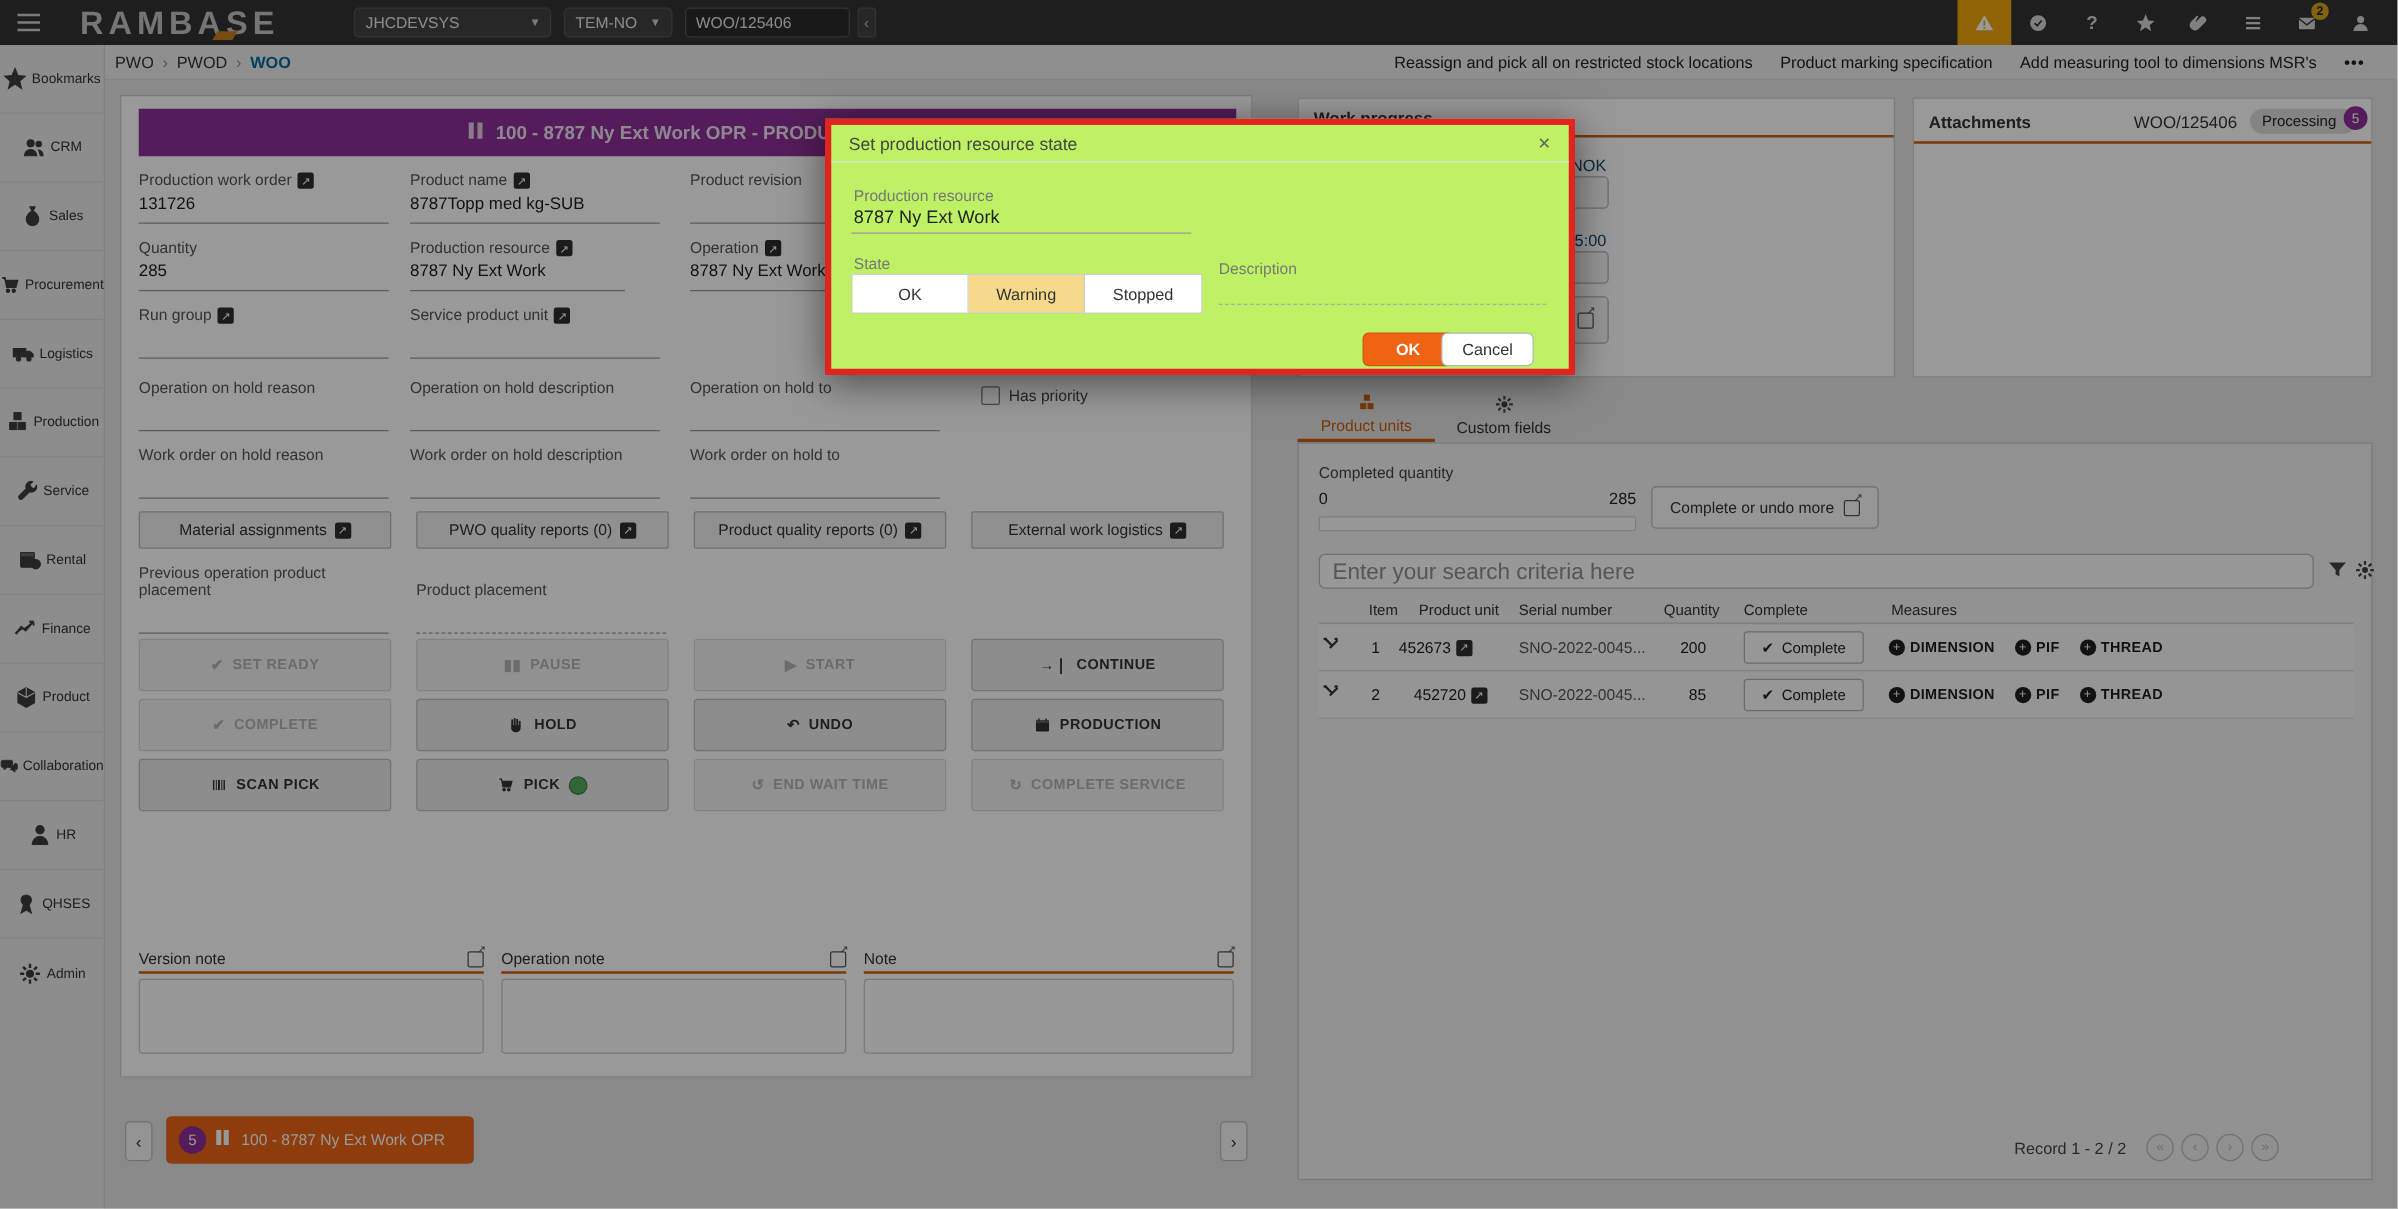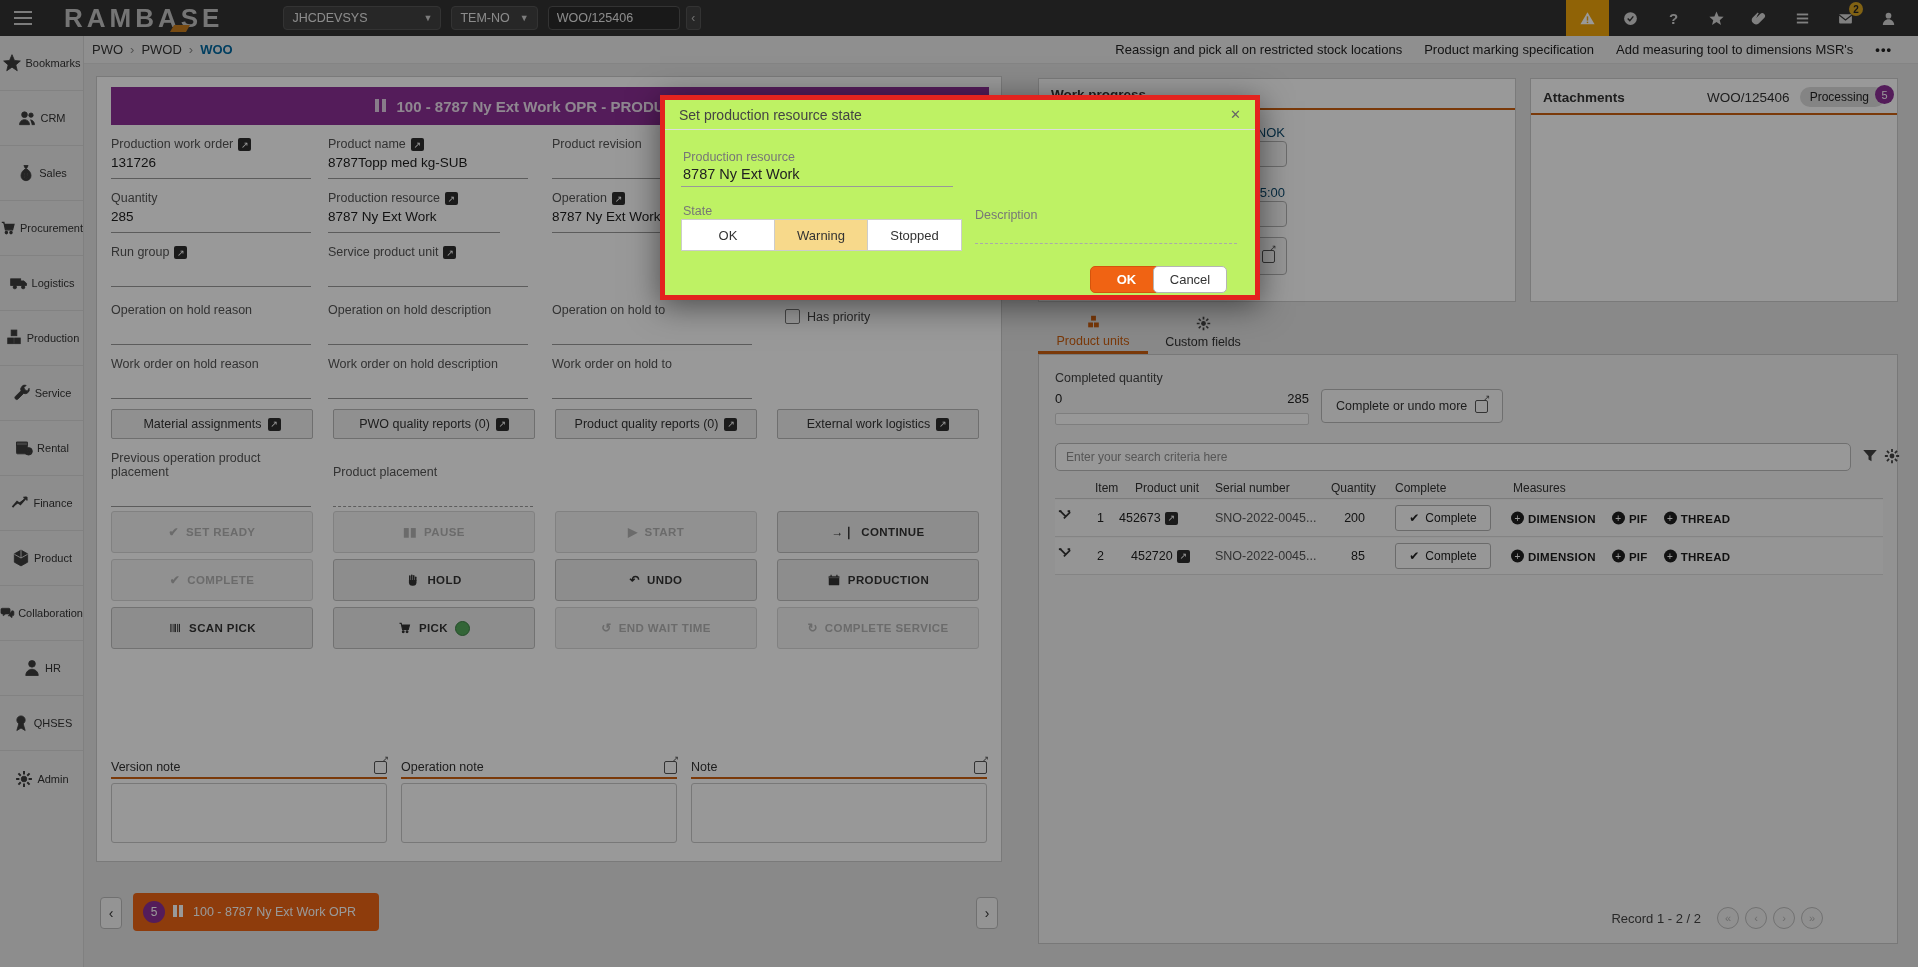--- a/index.html
+++ b/index.html
@@ -75,21 +75,21 @@
   .tabs{position:absolute;left:1038px;top:310px;display:flex;height:44px;}
   .tab{width:110px;display:flex;flex-direction:column;align-items:center;justify-content:center;gap:3px;font-size:12.5px;color:#333;cursor:pointer;}
   .tab svg{width:17px;height:17px;fill:#444;}
   .tab.active{color:#cc5f10;border-bottom:3px solid #cc5f10;}
   .tab.active svg{fill:#cc5f10;}
   .bigpanel{position:absolute;left:1038px;top:354px;width:860px;height:590px;background:#f3f3f3;border:1px solid #c9c9c9;}
   .cqlabel{position:absolute;left:16px;top:16px;font-size:12.5px;color:#444;}
   .cqnums{position:absolute;left:16px;top:36px;width:254px;display:flex;justify-content:space-between;font-size:13px;color:#222;}
   .cqbar{position:absolute;left:16px;top:58px;width:254px;height:12px;background:#fdfdfd;border:1px solid #d2d2d2;border-radius:2px;}
   .morebtn{position:absolute;left:282px;top:34px;height:34px;padding:0 14px;background:#fbfbfb;border:1px solid #b9b9b9;border-radius:4px;font-size:12.5px;color:#333;display:flex;align-items:center;gap:8px;cursor:pointer;}
-  .searchbox{position:absolute;left:16px;top:88px;width:796px;height:28px;border:1px solid #bbb;border-radius:5px;background:#fdfdfd;font-size:12px;color:#333;padding:0 10px;}
+  .searchbox{position:absolute;left:16px;top:88px;width:796px;height:28px;border:1px solid #bbb;border-radius:5px;background:#fdfdfd;font-size:18px;color:#333;padding:0 10px;}
   .searchbox::placeholder{color:#8f8f8f;}
   .sicon{position:absolute;top:92px;width:18px;height:18px;color:#444;}
   .sicon svg{width:18px;height:18px;fill:#444;}
   .thead{position:absolute;left:16px;top:124px;width:828px;height:20px;font-size:12px;color:#333;border-bottom:1px solid #cfcfcf;}
   .thead span{position:absolute;top:2px;}
   .trow{position:absolute;left:16px;width:828px;height:37px;background:#f9f9f9;border-bottom:1px solid #ddd;font-size:12.5px;color:#222;}
   .trow>*{position:absolute;top:50%;transform:translateY(-50%);}
   .unitlink{display:flex;align-items:center;gap:4px;}
   .cmpbtn{width:96px;height:26px;background:#fcfcfc;border:1px solid #b3b3b3;border-radius:3px;font-size:12px;color:#222;display:flex;align-items:center;justify-content:center;gap:6px;cursor:pointer;}
   .measures{display:flex;gap:16px;align-items:center;}

